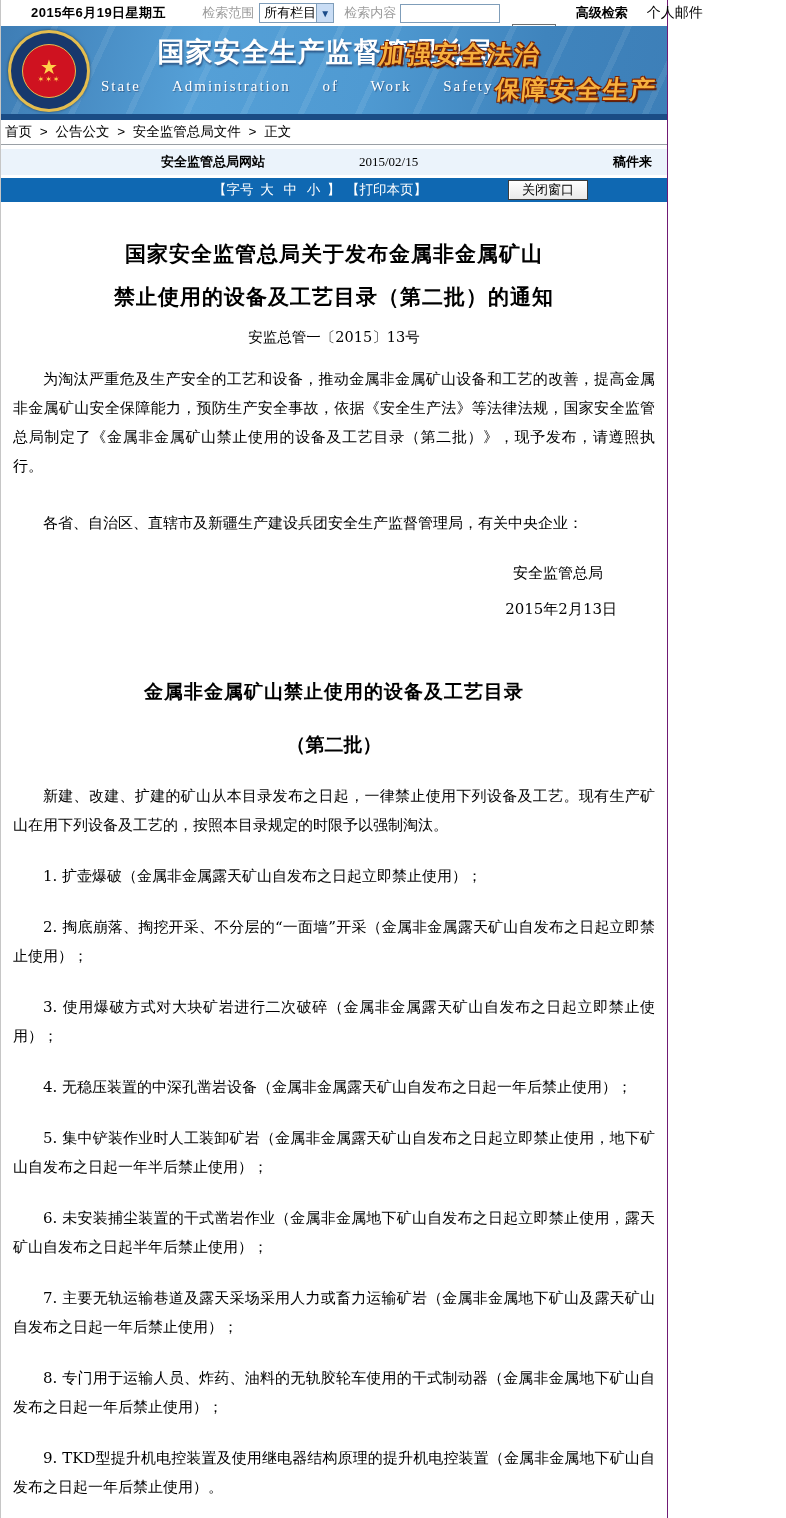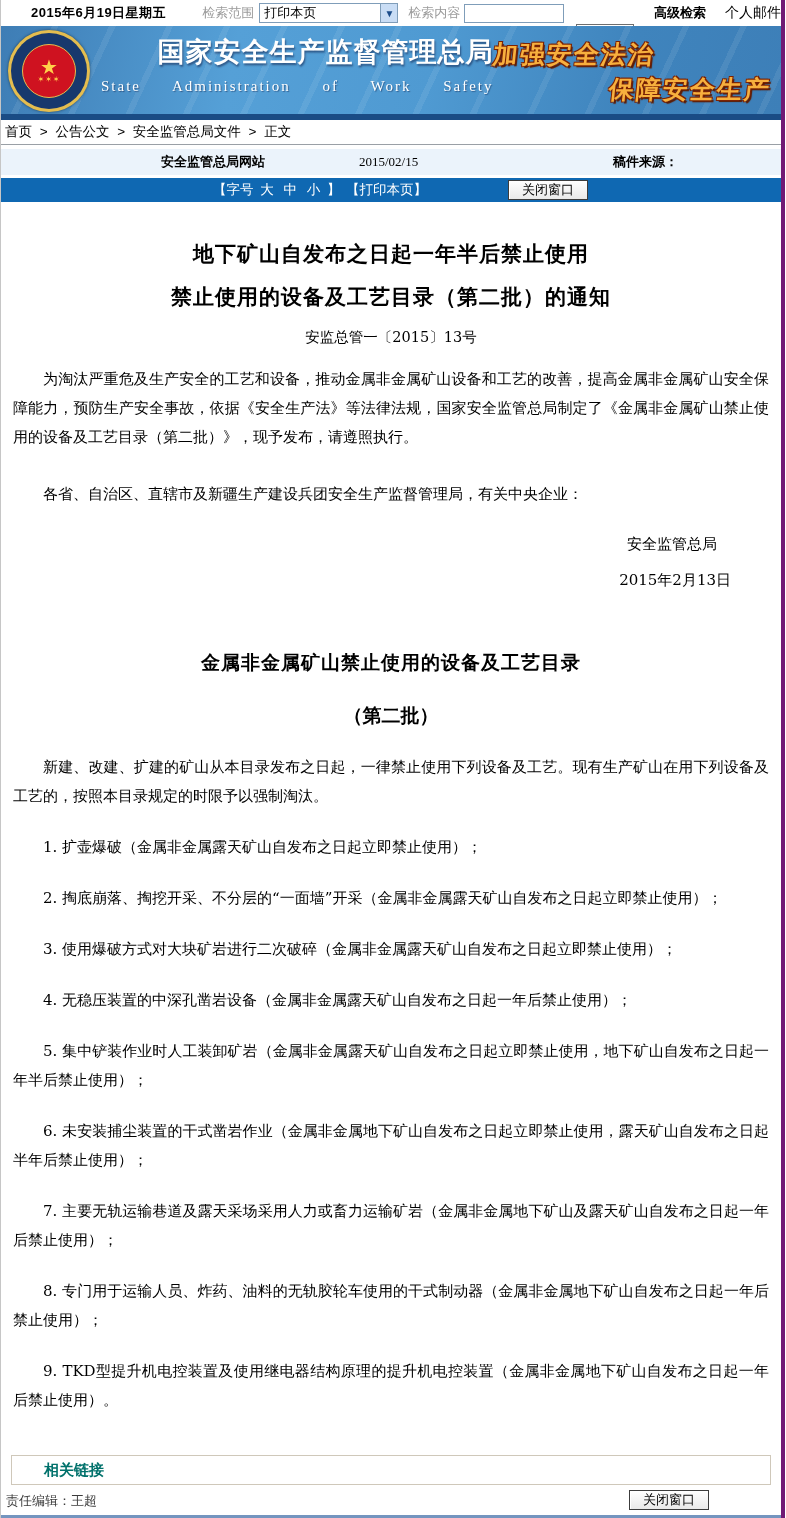--- a/index.html
+++ b/index.html
@@ -1,21 +1,21 @@
 <!DOCTYPE html>
 <html><head>
 <meta charset="utf-8">
 <style>
   * { margin:0; padding:0; box-sizing:border-box; }
   html,body { background:#fff; }
   body {
     width:786px; height:1518px; overflow:hidden; position:relative;
     font-family:"DejaVu Serif", serif; color:#000;
   }
-  .page { width:785px; height:100%; border-left:1px solid #c6c6c6; border-right:4px solid #701a75; }
+  .page { width:668px; height:100%; border-left:1px solid #c6c6c6; border-right:1px solid #701a75; }
 
   
   .topbar {
     height:26px; background:#fff; display:flex; align-items:center;
     font-family:"Liberation Sans", sans-serif; font-size:13px; white-space:nowrap;
   }
   .topbar .date { margin-left:30px; font-weight:bold; letter-spacing:.5px; }
   .topbar .lbl { color:#9a9a9a; }
   .lbl-scope { margin-left:36px; }
   .fake-select {
@@ -148,21 +148,21 @@
 </style>
 </head>
 <body>
 
 <div class="page">
 
   <div class="topbar">
     <span class="date">2015年6月19日星期五</span>
     <span class="lbl lbl-scope">检索范围</span>
     <div class="fake-select">
-      <span class="val">打印本页</span>
+      <span class="val">所有栏目</span>
       <span class="arrow">▼</span>
     </div>
     <span class="lbl lbl-content">检索内容</span>
     <input class="search-input" type="text" style="">
     <button class="search-btn">搜 索</button>
     <span class="adv">高级检索</span>
     <span class="mail">个人邮件</span>
   </div>
 
   <div class="header">
@@ -206,21 +206,21 @@
       <span class="size">大</span>
       <span class="size">中</span>
       <span class="size">小</span>
       <span>】</span>
     </span>
     <span class="print-link">【打印本页】</span>
     <button class="win-btn">关闭窗口</button>
   </div>
 
   <div class="content">
-    <div class="doc-title">地下矿山自发布之日起一年半后禁止使用</div>
+    <div class="doc-title">国家安全监管总局关于发布金属非金属矿山</div>
     <div class="doc-title" style="margin-top:0;">禁止使用的设备及工艺目录（第二批）的通知</div>
     <div class="doc-number">安监总管一〔2015〕13号</div>
 
     <p class="para body-para">为淘汰严重危及生产安全的工艺和设备，推动金属非金属矿山设备和工艺的改善，提高金属非金属矿山安全保障能力，预防生产安全事故，依据《安全生产法》等法律法规，国家安全监管总局制定了《金属非金属矿山禁止使用的设备及工艺目录（第二批）》，现予发布，请遵照执行。</p>
     <p class="para salutation">各省、自治区、直辖市及新疆生产建设兵团安全生产监督管理局，有关中央企业：</p>
 
     <div class="sign-line signer">安全监管总局</div>
     <div class="sign-line sign-date">2015年2月13日</div>
 
     <div class="catalog-title">金属非金属矿山禁止使用的设备及工艺目录</div>

